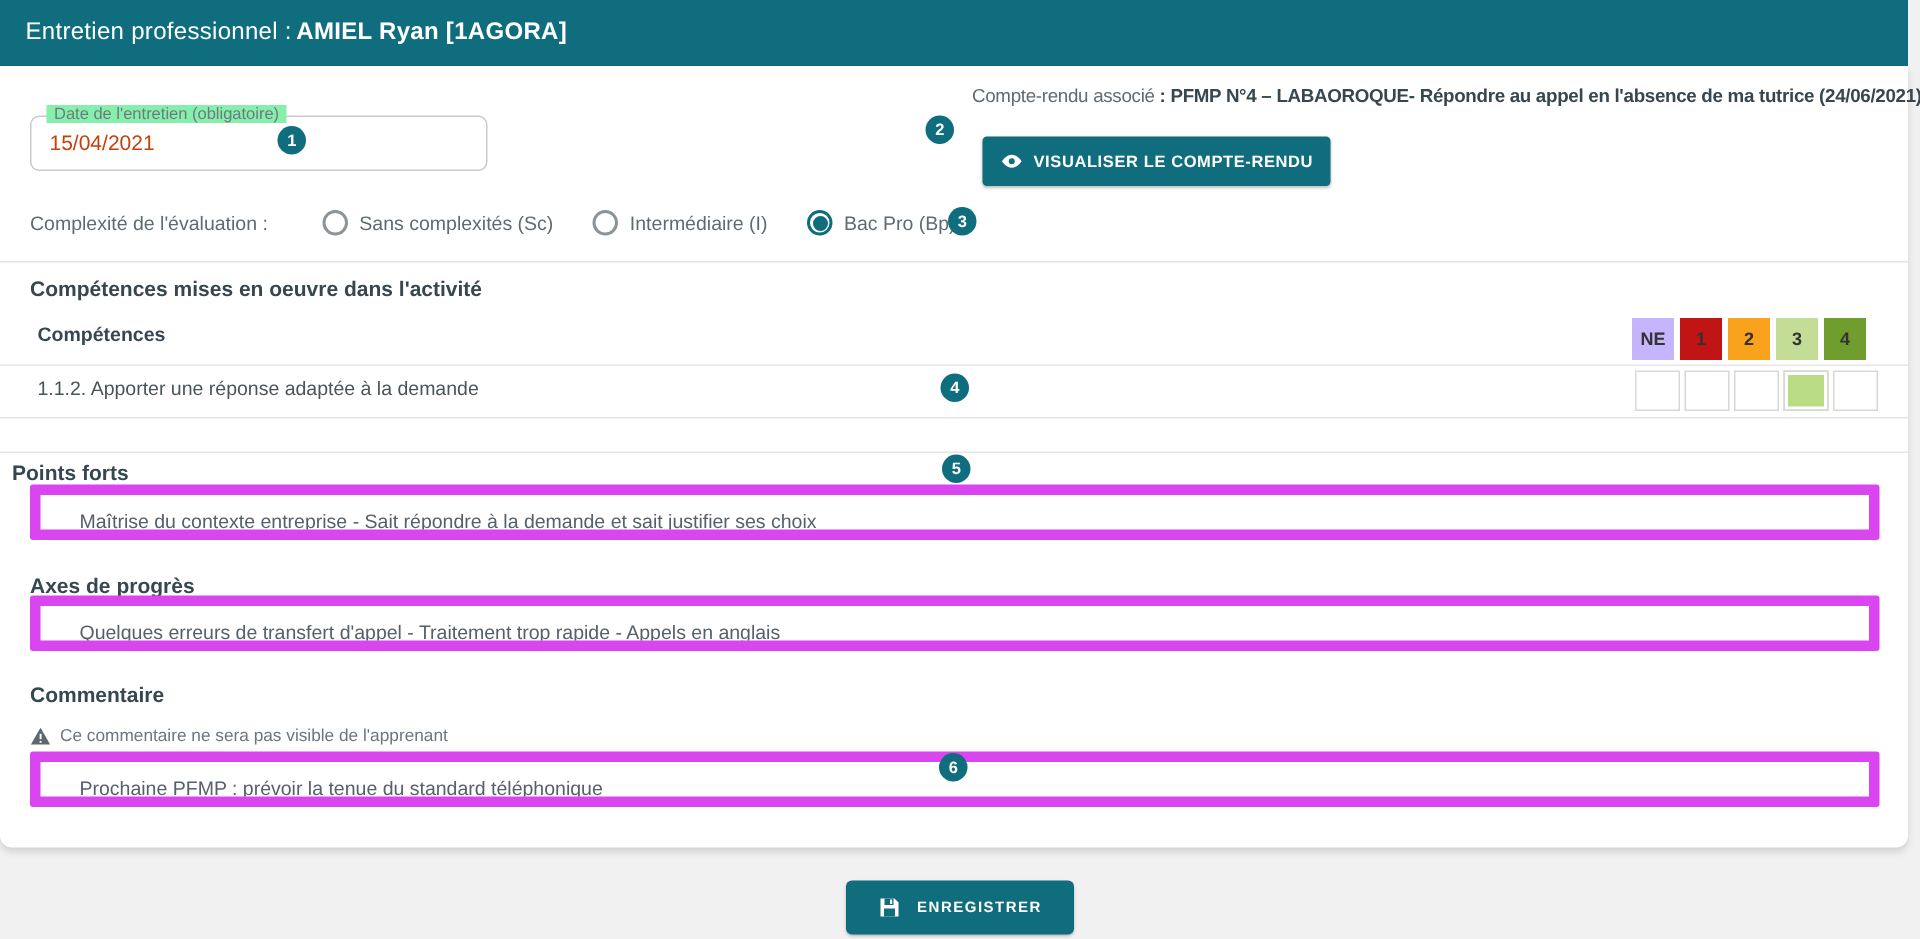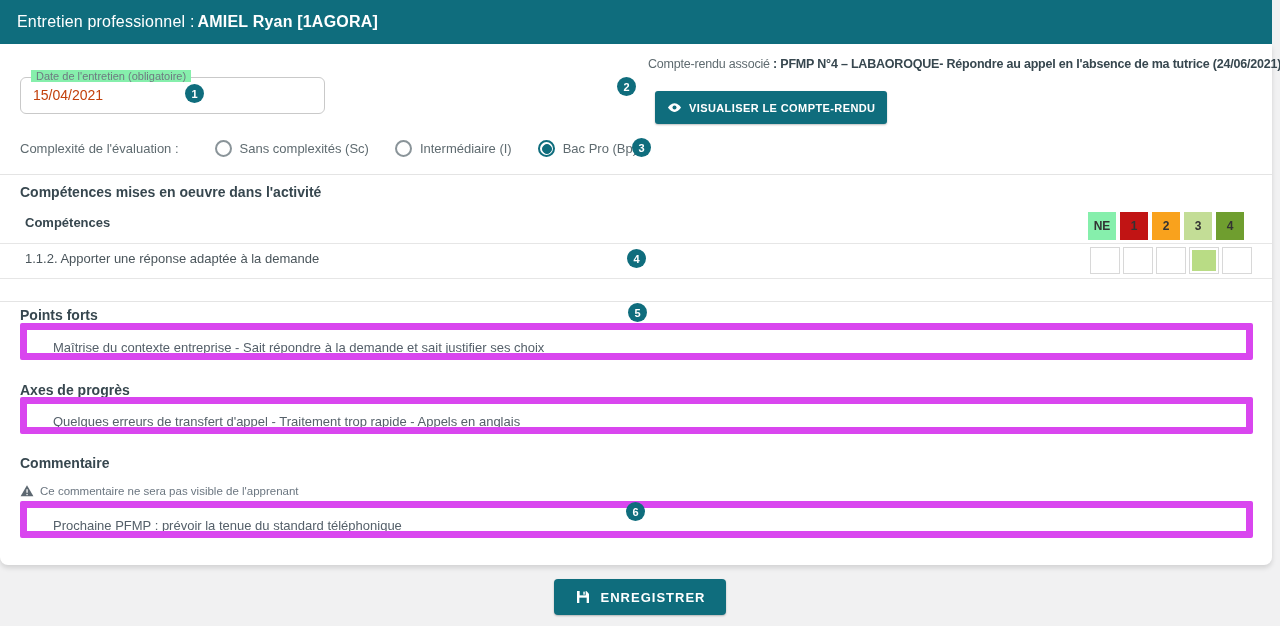--- a/index.html
+++ b/index.html
@@ -51,21 +51,21 @@
     position:relative; flex:0 0 auto; }
   .radio-opt.selected .radio { border-color:#0f6d7d; }
   .radio-opt.selected .radio::after { content:""; position:absolute; left:2.5px; top:2.5px;
     width:8px; height:8px; background:#0f6d7d; border-radius:50%; border:1px solid #0f6d7d; }
 
   .divider { left:0; right:0; height:1px; background:#e4e4e4; }
   .d1{top:130px;} .d2{top:257px;}
 
   .section-title { font-size:14px; font-weight:bold; color:#37474f; }
   .st-comp{left:20px; top:140px;}
-  .st-strengths{left:20px; top:263px;}
+  .st-strengths{left:8px; top:263px;}
   .st-progress{left:20px; top:338px;}
   .st-comment{left:20px; top:411px;}
 
   .col-header { left:25px; top:171px; font-size:13px; font-weight:bold; color:#37474f; }
 
   .scale-row { top:168px; right:28px; display:flex; gap:4px; }
   .scale-box { width:28px; height:28px; display:flex; align-items:center; justify-content:center;
     font-size:12px; font-weight:bold; color:#333; }
 
   .comp-row { left:0; right:0; top:199px; height:36px;
@@ -78,22 +78,22 @@
   .text-input { left:20px; right:19px; height:37px; border:7px solid #d946ef;
     border-radius:2px; font-size:13px; color:#55606a; line-height:35px;
     padding-left:26px; background:#fff; white-space:nowrap; overflow:hidden; }
   .ti-strengths{top:279px;} .ti-progress{top:353px;} .ti-comment{top:457px;}
   .spell { text-decoration:underline dotted #c0392b; text-underline-offset:3px; }
 
   .warning-row { left:20px; top:440px; display:flex; align-items:center; gap:6px;
     font-size:11.5px; color:#6b7680; }
 
   .footer { height:61px; display:flex; justify-content:center; }
-  .save-btn { margin-top:14px; height:36px; padding:5px 21px; border-radius:4px;
-    font-size:13px; font-weight:bold; letter-spacing:1px; gap:10px; }
+  .save-btn { margin-top:22px; height:36px; padding:5px 21px; border-radius:4px;
+    font-size:10px; font-weight:bold; letter-spacing:1px; gap:10px; }
 </style>
 </head>
 <body>
 
 <div class="appbar">
   <span>Entretien professionnel :</span>
   <b>AMIEL Ryan [1AGORA]</b>
 </div>
 
 <div class="card">
@@ -134,21 +134,21 @@
       <span>Bac Pro (Bp)</span>
     </span>
   </div>
   <div class="abs badge b3">3</div>
 
   <div class="abs divider d1"></div>
 
   <div class="abs section-title st-comp">Compétences mises en oeuvre dans l'activité</div>
   <div class="abs col-header">Compétences</div>
   <div class="abs scale-row">
-    <span class="scale-box" style="background-color: #86efac; text-align: center;">NE</span>
+    <span class="scale-box" style="background-color: #c4b5fd; text-align: center;">NE</span>
     <span class="scale-box" style="background-color: rgb(193, 20, 20);">1</span>
     <span class="scale-box" style="background-color: rgb(249, 162, 29);">2</span>
     <span class="scale-box" style="background-color: rgb(195, 221, 150);">3</span>
     <span class="scale-box" style="background-color: rgb(111, 158, 47);">4</span>
   </div>
 
   <div class="abs comp-row"></div>
   <div class="abs comp-text">1.1.2. Apporter une réponse adaptée à la demande</div>
   <div class="abs badge b4">4</div>
   <div class="abs cells-row">

